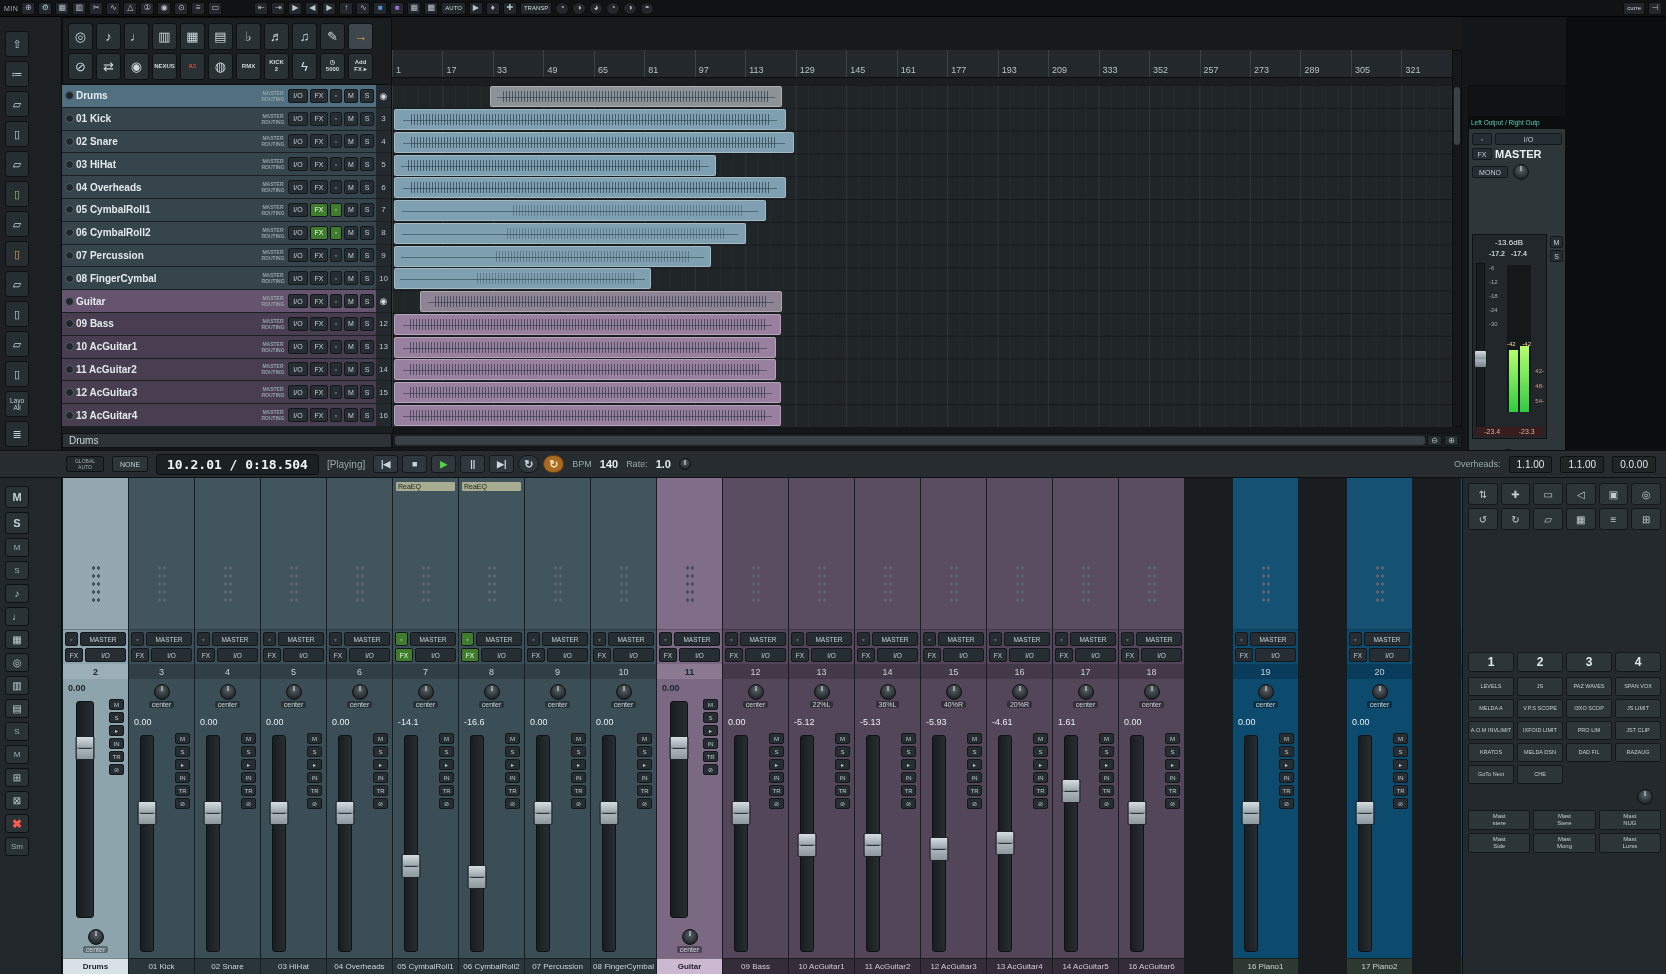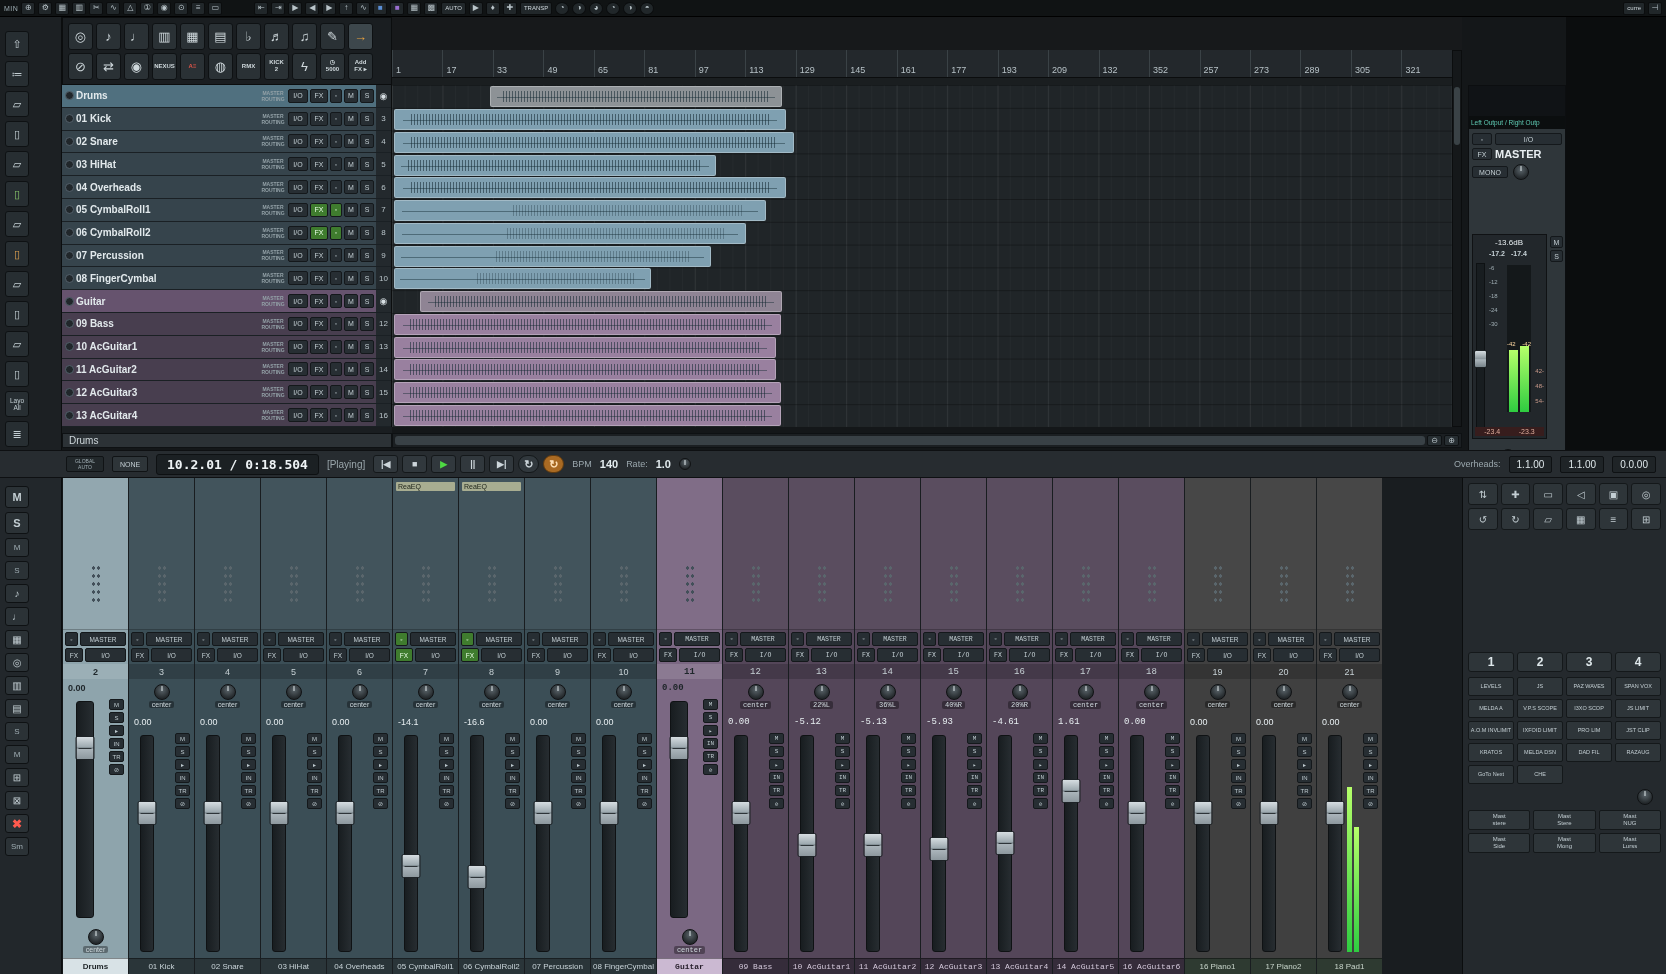--- a/index.html
+++ b/index.html
@@ -145,22 +145,22 @@
            display:flex;flex-wrap:wrap;align-content:flex-start;gap:4px;padding:8px 5px;box-sizing:border-box;}
   .mlbtn{width:24px;height:19px;background:#2b3236;border:1px solid #0e1113;border-radius:3px;color:#c3ced3;
          font-size:10px;display:flex;align-items:center;justify-content:center;}
   .mlbtn.big{height:22px;font-size:11px;font-weight:bold;}
   .mlbtn.sub{font-size:8px;color:#9fadb3;}
   .mlbtn.red{color:#ff5a4e;font-size:12px;font-weight:bold;}
 
   #strips{position:absolute;left:63px;top:478px;width:1399px;height:496px;display:flex;overflow:hidden;background:#191d20;}
   .strip{width:65px;margin-right:1px;flex:0 0 auto;display:flex;flex-direction:column;background:#3b4e56;
          --cap:30%;position:relative;}
-  .strip.purple{background:#544659;font-family:Liberation Mono, monospace;}
-  .strip.green{background:#404040;}
+  .strip.purple{background:#544659;}
+  .strip.green{background:#0c4a6e;margin-left:48px;}
   .strip.expanded{background:#8ea4ac;}
   .strip.expanded.purple{background:#7b6883;}
   .insert{height:152px;position:relative;background:rgba(255,255,255,.04);border-bottom:1px solid rgba(0,0,0,.25);}
   .insert .chip{position:absolute;left:3px;top:4px;right:3px;font-size:7px;background:#a8ad91;color:#23281e;
                 padding:1px 2px;border-radius:1px;overflow:hidden;white-space:nowrap;}
   .insert .chip:empty{display:none;}
   .insert::after{content:"";position:absolute;left:50%;top:86px;transform:translateX(-50%);width:10px;height:42px;
                  background-image:radial-gradient(#5a666c 1.1px, transparent 1.4px);background-size:5px 8px;}
   .strip.expanded .insert::after{background-image:radial-gradient(#43505a 1.1px, transparent 1.4px);}
   .route{height:34px;display:flex;flex-direction:column;gap:2px;padding:2px;}
@@ -587,21 +587,21 @@
       <span class="tick" data-interactable="true">65</span>
       <span class="tick" data-interactable="true">81</span>
       <span class="tick" data-interactable="true">97</span>
       <span class="tick" data-interactable="true">113</span>
       <span class="tick" data-interactable="true">129</span>
       <span class="tick" data-interactable="true">145</span>
       <span class="tick" data-interactable="true">161</span>
       <span class="tick" data-interactable="true">177</span>
       <span class="tick" data-interactable="true">193</span>
       <span class="tick" data-interactable="true">209</span>
-      <span class="tick" data-interactable="true">132</span>
+      <span class="tick" data-interactable="true">333</span>
       <span class="tick" data-interactable="true">352</span>
       <span class="tick" data-interactable="true">257</span>
       <span class="tick" data-interactable="true">273</span>
       <span class="tick" data-interactable="true">289</span>
       <span class="tick" data-interactable="true">305</span>
       <span class="tick" data-interactable="true">321</span>
       <span class="tick" data-interactable="true">337</span>
     </div>
   <div id="rulergap" data-interactable="false"></div>
   <div id="arrange" data-interactable="true">

